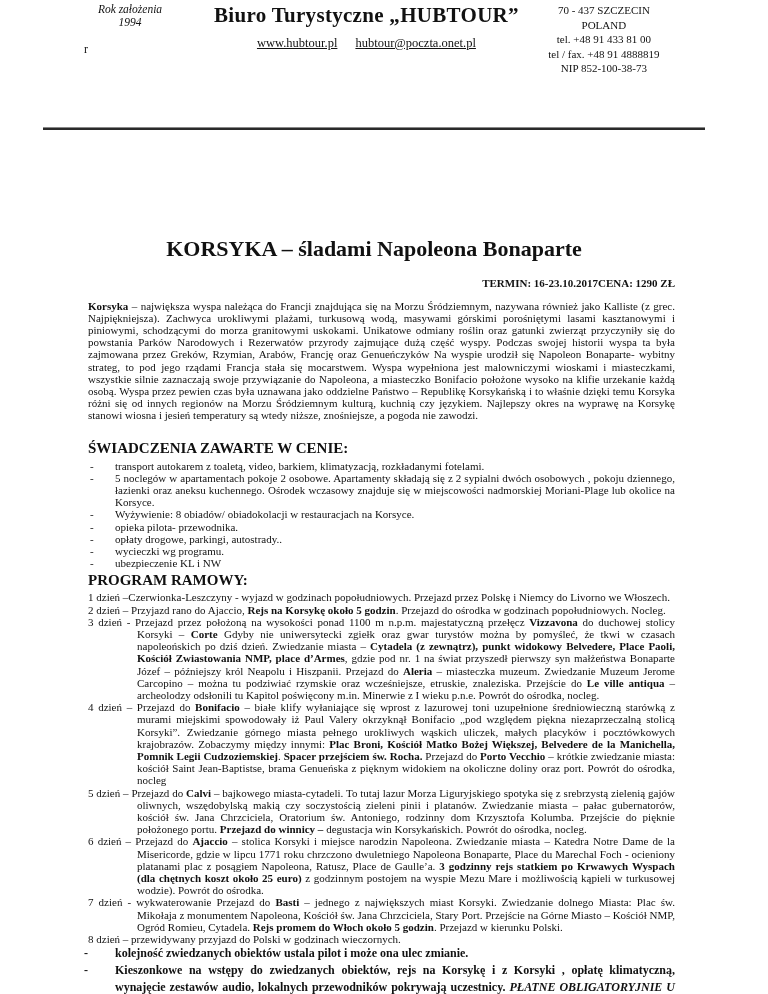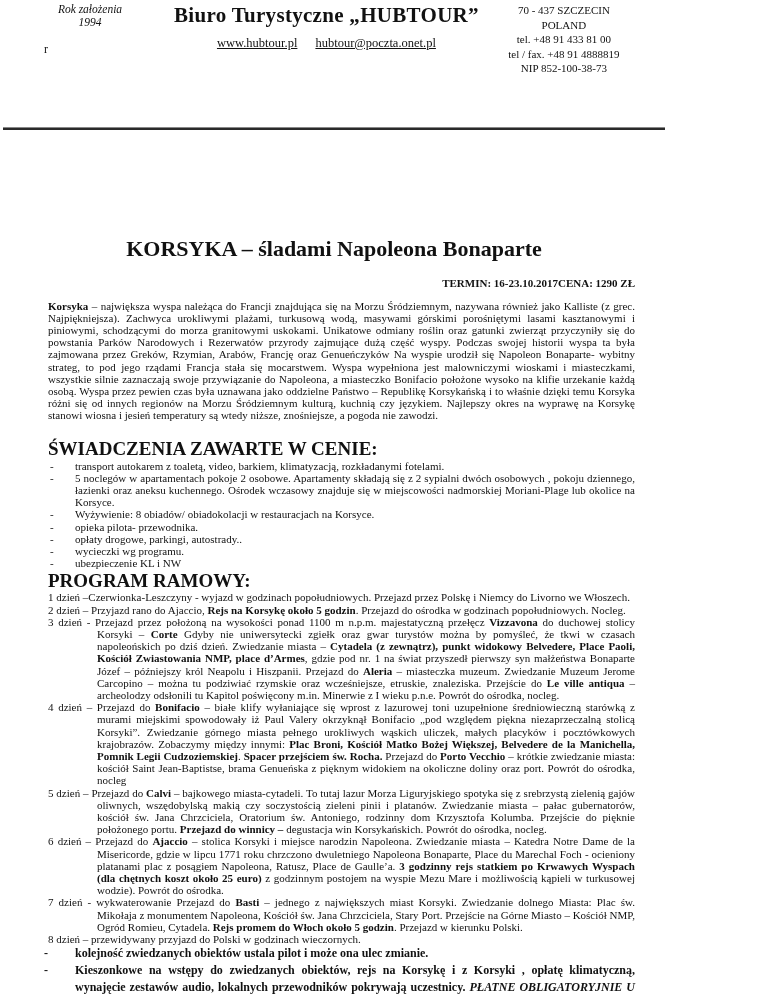--- a/index.html
+++ b/index.html
@@ -1,21 +1,21 @@
 <!DOCTYPE html>
 <html lang="pl"><head>
 <meta charset="utf-8">
 <style>
   html,body{margin:0;padding:0;background:#fff;}
   body{
     width:768px;height:994px;overflow:hidden;
     font-family:"Liberation Serif","DejaVu Serif",serif;
     color:#111;font-size:11px;
   }
-  .page{position:relative;width:668px;height:994px;background:#fff;}
+  .page{position:relative;width:668px;height:994px;background:#fff;padding-left:40px;}
 
   
   .hdr{display:flex;padding:3px 26px 0 44px;align-items:flex-start;}
   .hdr-left{width:130px;flex:none;}
   .founded{width:92px;text-align:center;font-style:italic;font-size:11.5px;line-height:13px;}
   .stray{margin-top:13px;font-size:12px;font-style:normal;}
   .hdr-center{flex:1;text-align:center;}
   .company{font-weight:bold;font-size:21px;line-height:24px;letter-spacing:.3px;white-space:nowrap;}
   .links{margin-top:9px;font-size:12.5px;display:flex;justify-content:center;gap:18px;}
   .links a{color:#111;text-decoration:underline;cursor:pointer;}
@@ -23,21 +23,21 @@
 
   .rule{border:none;border-top:1px solid #888;border-bottom:2px solid #2a2a2a;height:0;margin:51px 3px 0 3px;}
 
   
   .title{margin:106px 0 0;text-align:center;font-size:22px;font-weight:bold;line-height:25px;}
   .termin-row{display:flex;justify-content:flex-end;margin:14px 33px 8px 48px;
               font-weight:bold;font-size:11px;line-height:17px;}
 
   
   .intro{margin:2px 33px 0 48px;text-align:justify;line-height:12.2px;}
-  .h2{font-weight:bold;font-size:19px;line-height:17px;margin:18px 0 3px 48px;}
+  .h2{font-weight:bold;font-size:15px;line-height:17px;margin:18px 0 3px 48px;}
   .h2.program{margin-top:3px;margin-bottom:2px;}
   .h2.uwagi{font-size:16.5px;line-height:19px;margin:2px 0 4px 44px;}
 
   .inc-item{display:flex;margin:0 33px 0 50px;line-height:12.2px;}
   .inc-dash{width:25px;flex:none;}
   .inc-body{flex:1;text-align:justify;}
 
   .day{margin:0 33px 0 48px;padding-left:49px;text-indent:-49px;
        text-align:justify;line-height:12.2px;}
 

